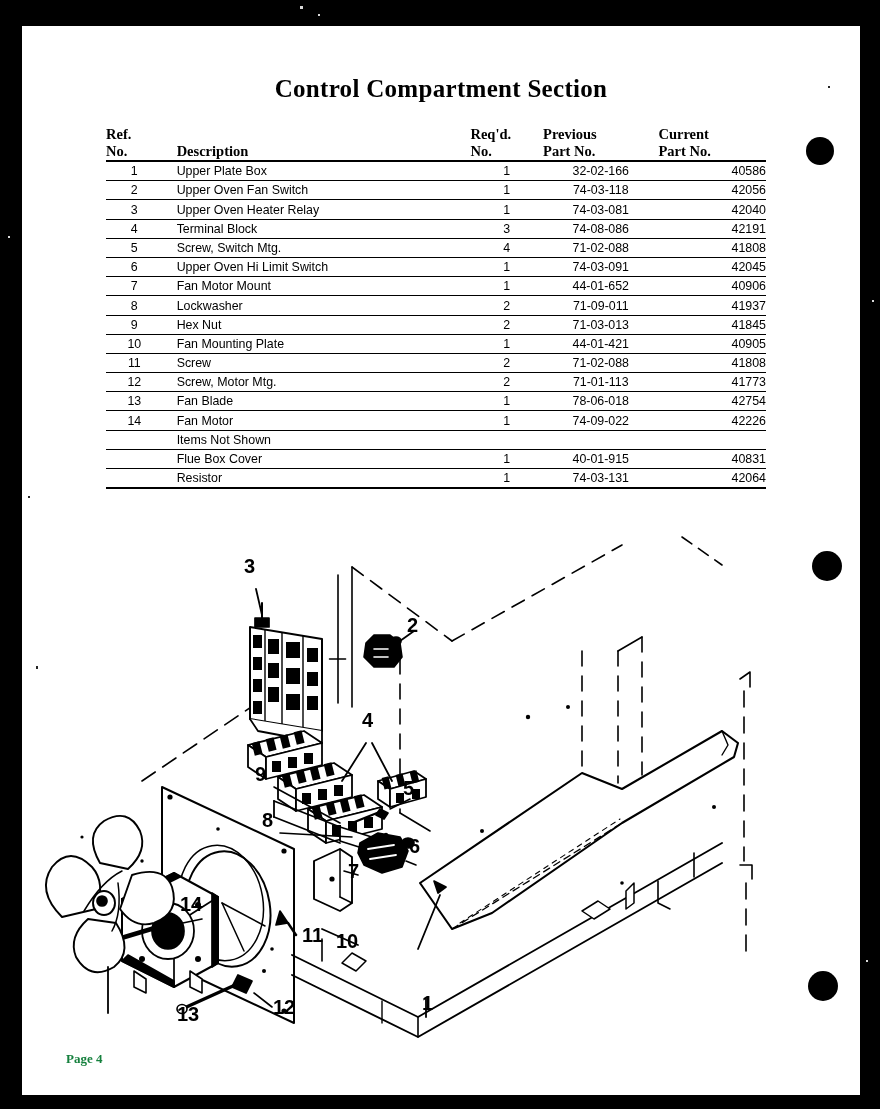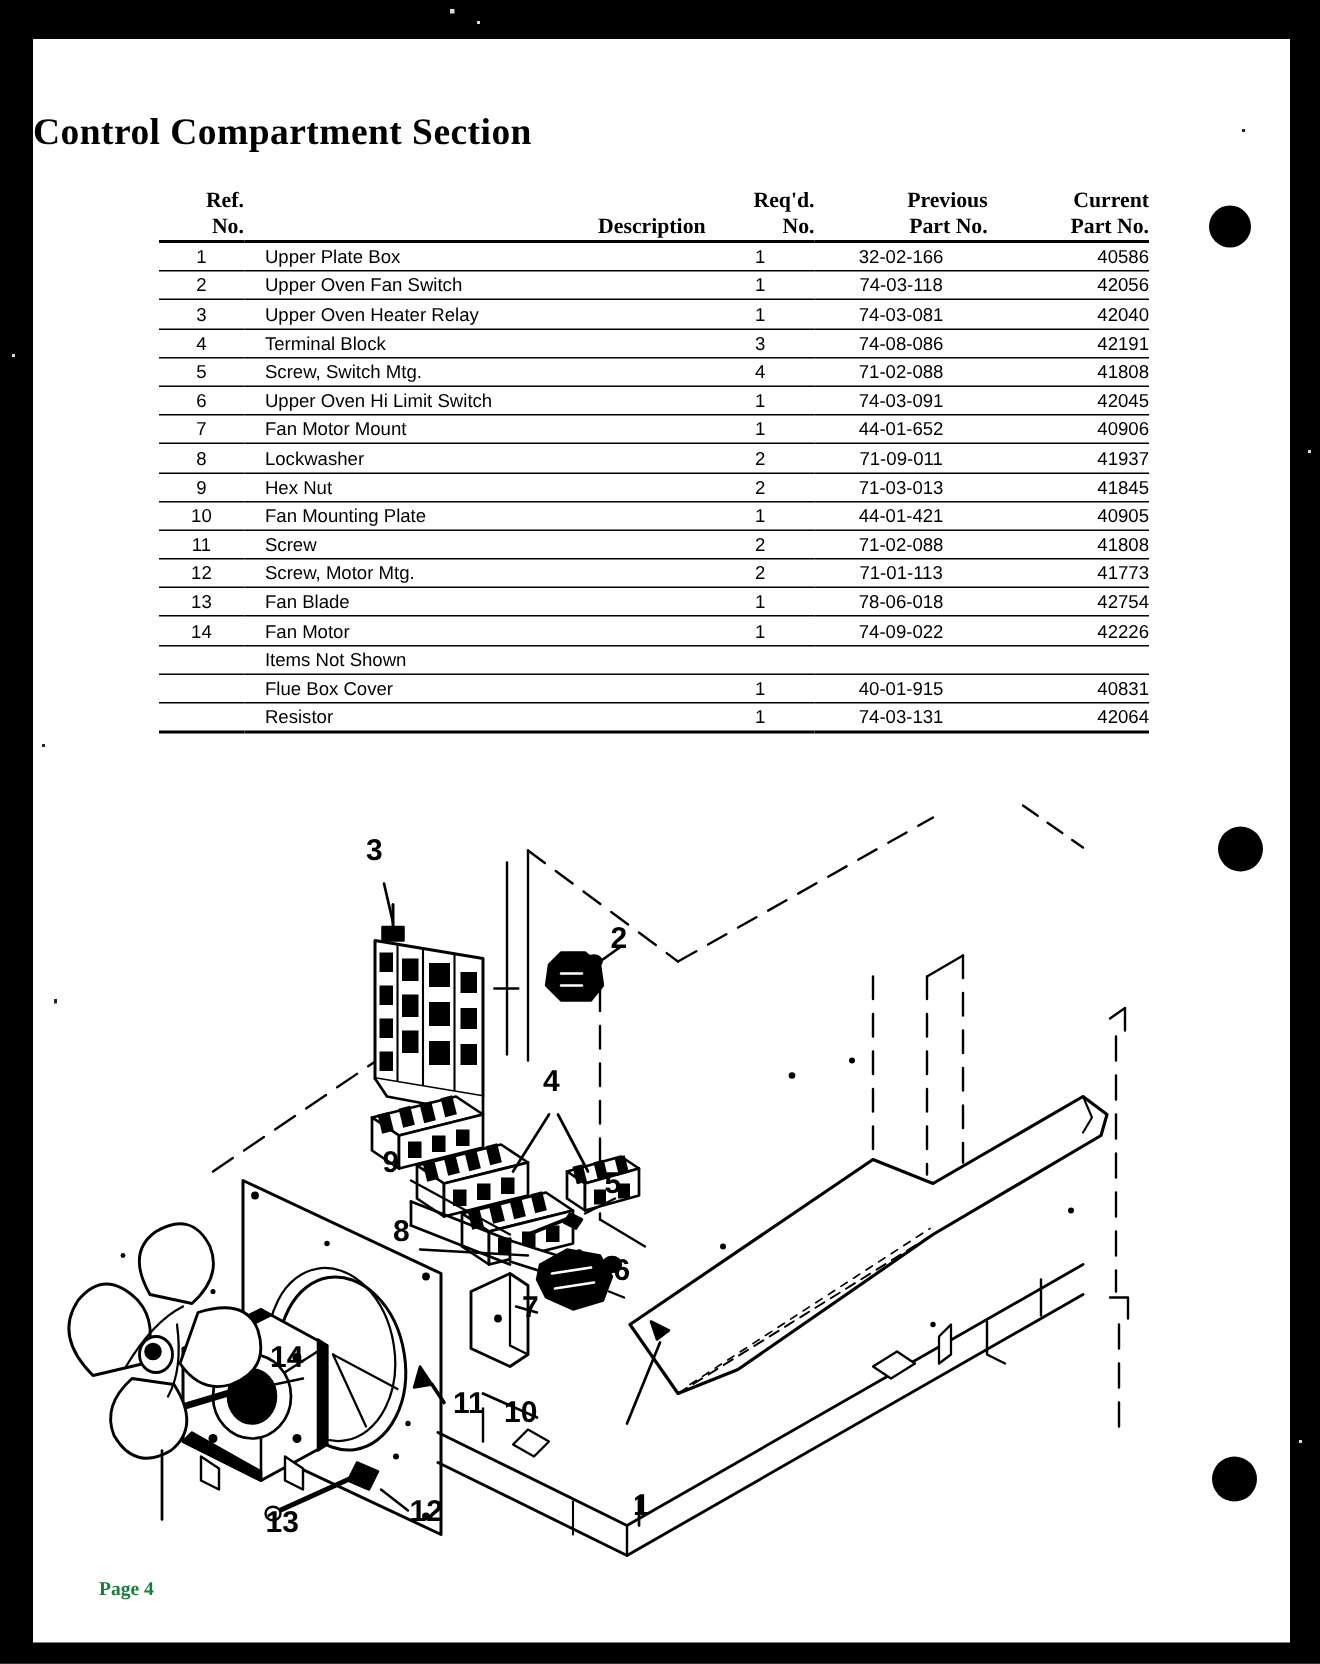--- a/index.html
+++ b/index.html
@@ -46,21 +46,21 @@
     border-radius: 50%;
     background: #000000;
   }
 
   
   #title {
     position: absolute;
     left: 0;
     top: 49px;
     width: 838px;
-    text-align: left;
+    text-align: center;
     font-family: "Liberation Serif", serif;
     font-weight: bold;
     font-size: 25px;
     letter-spacing: .3px;
     color: #000;
   }
 
   
   #table-wrap {
     position: absolute;
@@ -71,21 +71,21 @@
   table.parts {
     width: 660px;
     border-collapse: collapse;
     font-family: "Liberation Sans", sans-serif;
     color: #000;
   }
   table.parts th {
     font-family: "Liberation Serif", serif;
     font-weight: bold;
     font-size: 14.5px;
-    text-align: right;
+    text-align: left;
     vertical-align: bottom;
     padding: 0 0 1px 0;
     line-height: 1.14;
     white-space: pre-line;
     border-bottom: 2.2px solid #000;
   }
   table.parts td {
     font-size: 12.4px;
     line-height: 1.0;
     padding: 3.2px 0 2.6px 0;

